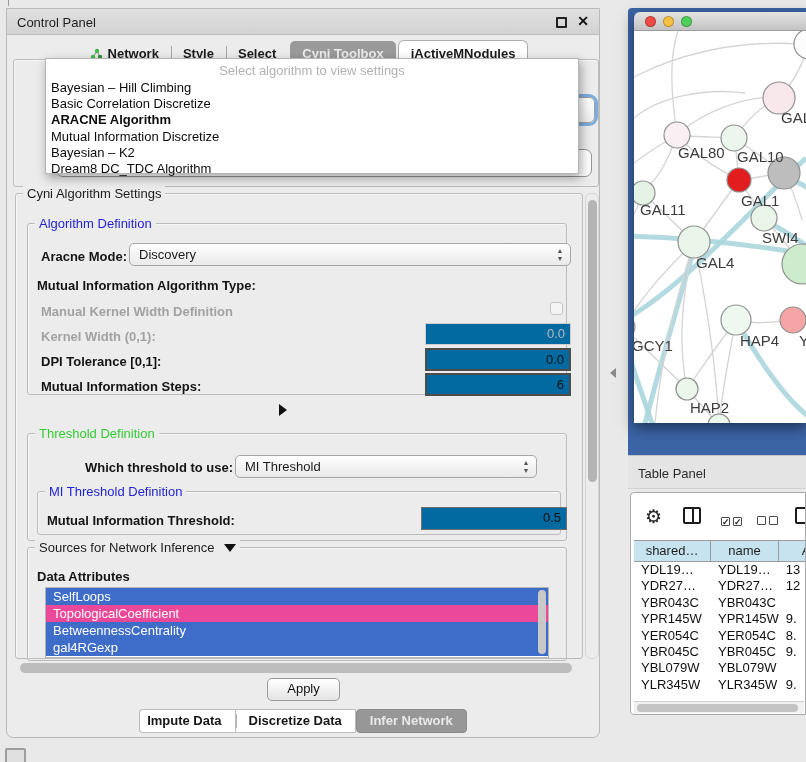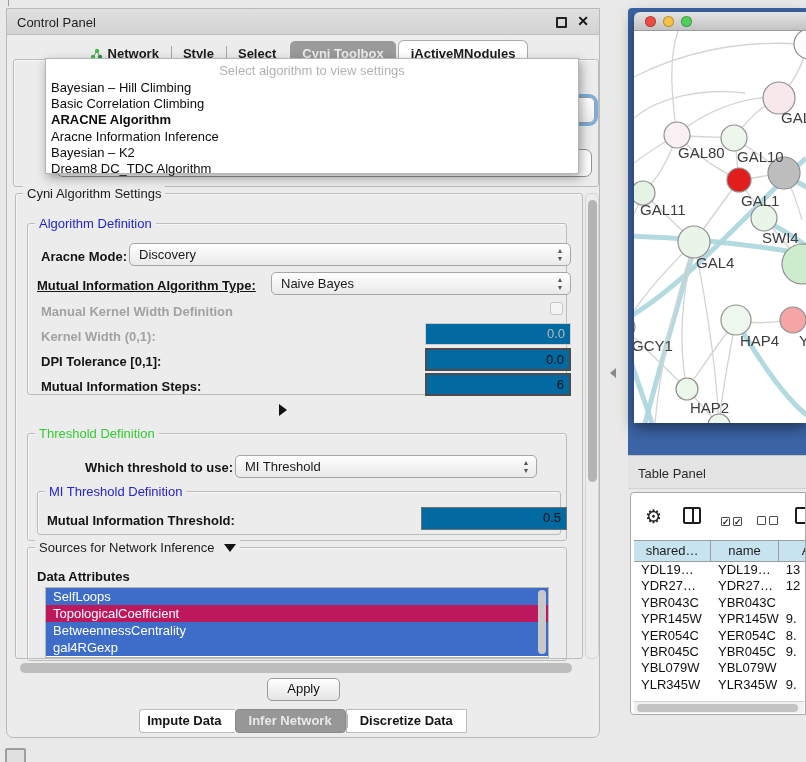--- a/index.html
+++ b/index.html
@@ -116,47 +116,43 @@
     </div>
 
   <div class="abs grp" style="left:6px; top:50px; width:586px; height:128px;"></div>
   <div class="abs" style="left:54px; top:88px; width:534px; height:26px; border:1px solid #9f9f9f; border-radius:6px;
        background:linear-gradient(#fff,#eee); box-shadow:0 0 0 3px #7aaede;"></div>
   <div class="abs" style="left:49px; top:140px; width:536px; height:28px; border:1px solid #949494; border-radius:7px; background:#fff;"></div>
 
   <div id="dropdown" class="abs">
     <div id="dd-placeholder" class="abs">Select algorithm to view settings</div>
   <div class="dd-item" style="top: 21px;">Bayesian – Hill Climbing</div>
-      <div class="dd-item" style="top: 37.2px;">Basic Correlation Climbing</div>
+      <div class="dd-item" style="top: 37.2px;">Basic Correlation Discretize</div>
       <div class="dd-item b" style="top: 53.4px;">ARACNE Algorithm</div>
-      <div class="dd-item" style="top: 69.6px;">Aracne Information Inference</div>
+      <div class="dd-item" style="top: 69.6px;">Mutual Information Discretize</div>
       <div class="dd-item" style="top: 85.8px;">Bayesian – K2</div>
       <div class="dd-item" style="top: 102px;">Dream8 DC_TDC Algorithm</div>
     </div>
 
   <div class="abs grp" style="left:8px; top:184px; width:568px; height:466px;"></div>
   <span class="grp-title" style="left:16px; top:177px;">Cyni Algorithm Settings</span>
   <div class="abs sbar-v" style="left:578px; top:184px; width:14px; height:466px;">
     <div class="thumb abs" style="left:2px; top:6px; width:9px; height:282px;"></div>
   </div>
 
   <div class="abs grp" style="left:20px; top:214px; width:540px; height:172px;"></div>
   <span class="grp-title" style="left:28px; top:207px; color:#2323d6;">Algorithm Definition</span>
 
   <span class="abs lbl" style="left:34px; top:240px;">Aracne Mode:</span>
   <div class="abs combo" style="left:122px; top:234px; width:442px; height:23px;">
     <span>Discovery</span>
     <span class="spn">▲<br>▼</span>
   </div>
 
-  <span class="abs lbl" style="left:30px; top:269px;text-decoration:underline;">Mutual Information Algorithm Type:</span>
-  <div class="abs combo" style="left:264px; top:263px; width:300px; height:23px;">
-    <span>Naive Bayes</span>
-    <span class="spn">▲<br>▼</span>
-  </div>
+  <span class="abs lbl" style="left:30px; top:269px;">Mutual Information Algorithm Type:</span>
 
   <span class="abs lbl dim" style="left:34px; top:295px;">Manual Kernel Width Definition</span>
   <span class="abs chk" style="left:543px; top:293px;"></span>
 
   <span class="abs lbl dim" style="left:34px; top:320px;">Kernel Width (0,1):</span>
   <div class="abs fld dim" style="left:418px; top:314px; width:146px; height:22px;">
     <span>0.0</span>
   </div>
 
   <span class="abs lbl" style="left:34px; top:345px;">DPI Tolerance [0,1]:</span>
@@ -188,36 +184,36 @@
   </div>
 
   <div class="abs grp" style="left:20px; top:538px; width:540px; height:114px;"></div>
   <span class="grp-title" style="left:28px; top:531px;">
     <span>Sources for Network Inference</span>
     <span style="display:inline-block; width:0; height:0; border-top:8px solid #111; border-left:6px solid transparent; border-right:6px solid transparent; margin-left:6px;"></span>
   </span>
   <span class="abs lbl" style="left:30px; top:560px;">Data Attributes</span>
   <div id="attr-list" class="abs" style="left:38px; top:578px; width:504px; height:71px;">
       <div class="attr-item" style="background: rgb(62, 108, 201);">SelfLoops</div>
-      <div class="attr-item" style="background: #be185d;">TopologicalCoefficient</div>
+      <div class="attr-item" style="background: #ec4899;">TopologicalCoefficient</div>
       <div class="attr-item" style="background: rgb(62, 108, 201);">BetweennessCentrality</div>
       <div class="attr-item" style="background: rgb(62, 108, 201);">gal4RGexp</div>
     </div>
   <div class="thumb abs" style="left:531px; top:581px; width:8px; height:64px; background:#c8c8c8;"></div>
 
   <div class="abs" style="left:8px; top:652px; width:570px; height:13px; background:#ececec;">
     <div class="thumb abs" style="left:5px; top:1.5px; width:552px; height:10px; background:#bdbdbd;"></div>
   </div>
 
   <div class="btn abs" style="left:260px; top:669px; width:73px; height:23px;">Apply</div>
 
   <div class="abs" id="btabs" style="left:0; top:700px; width:100%; height:24px; display:flex; justify-content:center; align-items:flex-start;">
       <div class="btab white first">Impute Data</div>
+      <div class="btab white mid">Discretize Data</div>
       <div class="btab gray">Infer Network</div>
-      <div class="btab white mid">Discretize Data</div>
     </div>
 </div>
 
 <div class="abs splitter-arrow" style="left:610px; top:368px;"></div>
 
 <div id="netarea" class="abs" style="background: rgb(60, 101, 167);"></div>
 <div id="macwin" class="abs">
   <div id="mac-titlebar" class="abs">
     <span class="abs light" style="left: 11px; background: rgb(238, 76, 66);" id="light-r"></span>
     <span class="abs light" style="left: 29px; background: rgb(246, 193, 67);" id="light-y"></span>

